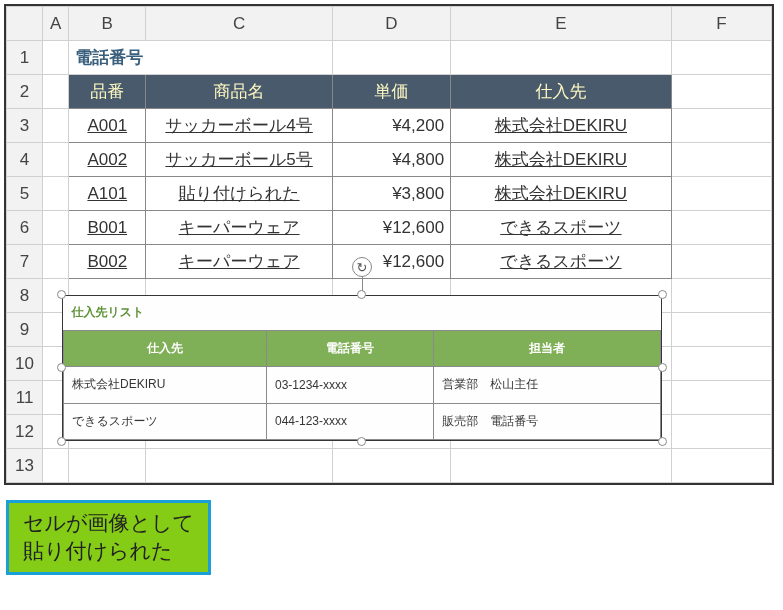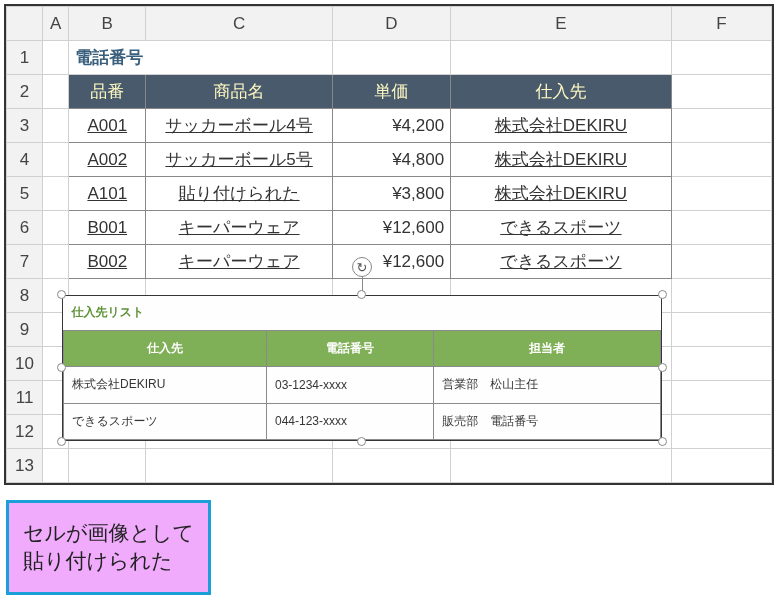--- a/index.html
+++ b/index.html
@@ -148,22 +148,22 @@
   height: 32px;
 }
 .pasted-img .trow td { border: none; height: 30px; }
 
 
 .callout {
   position: absolute;
   left: 6px;
   top: 500px;
   border: 3px solid #1a9fd8;
-  background: #f0abfc;
-  padding: 16px 14px;
+  background: #84cc16;
+  padding: 6px 14px;
   font-size: 21px;
   color: #222;
   line-height: 1.35;
 }
 </style>
 </head>
 <body>
 
 <div class="spreadsheet">
 <table class="grid">

